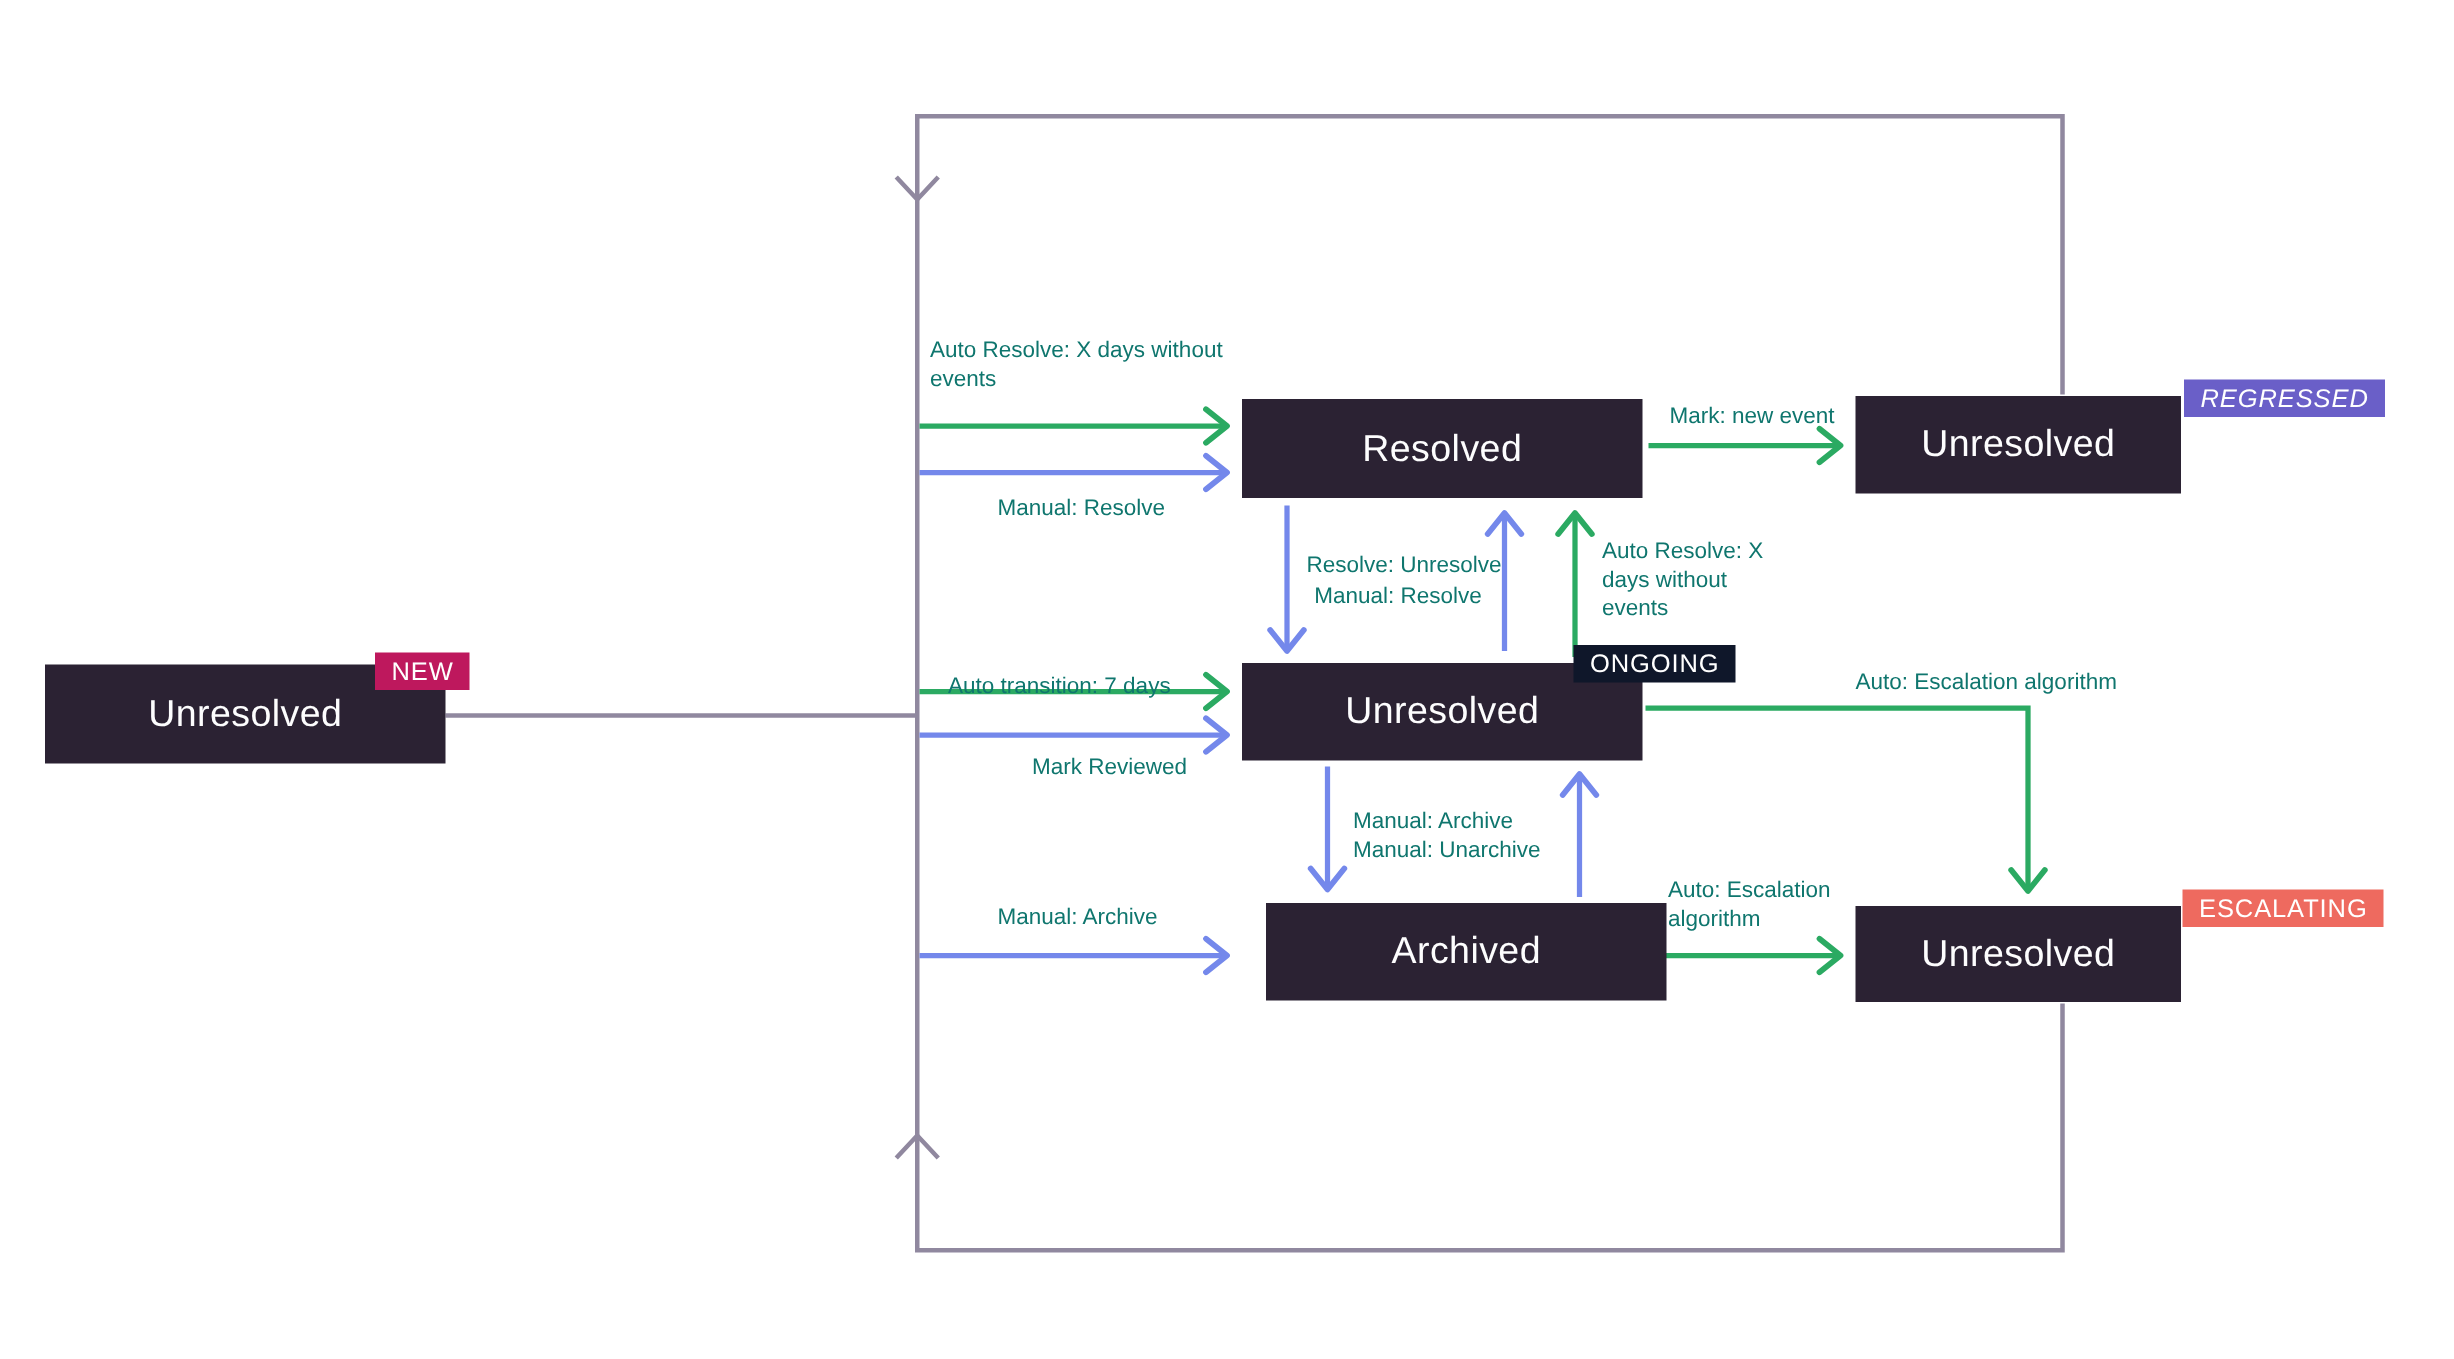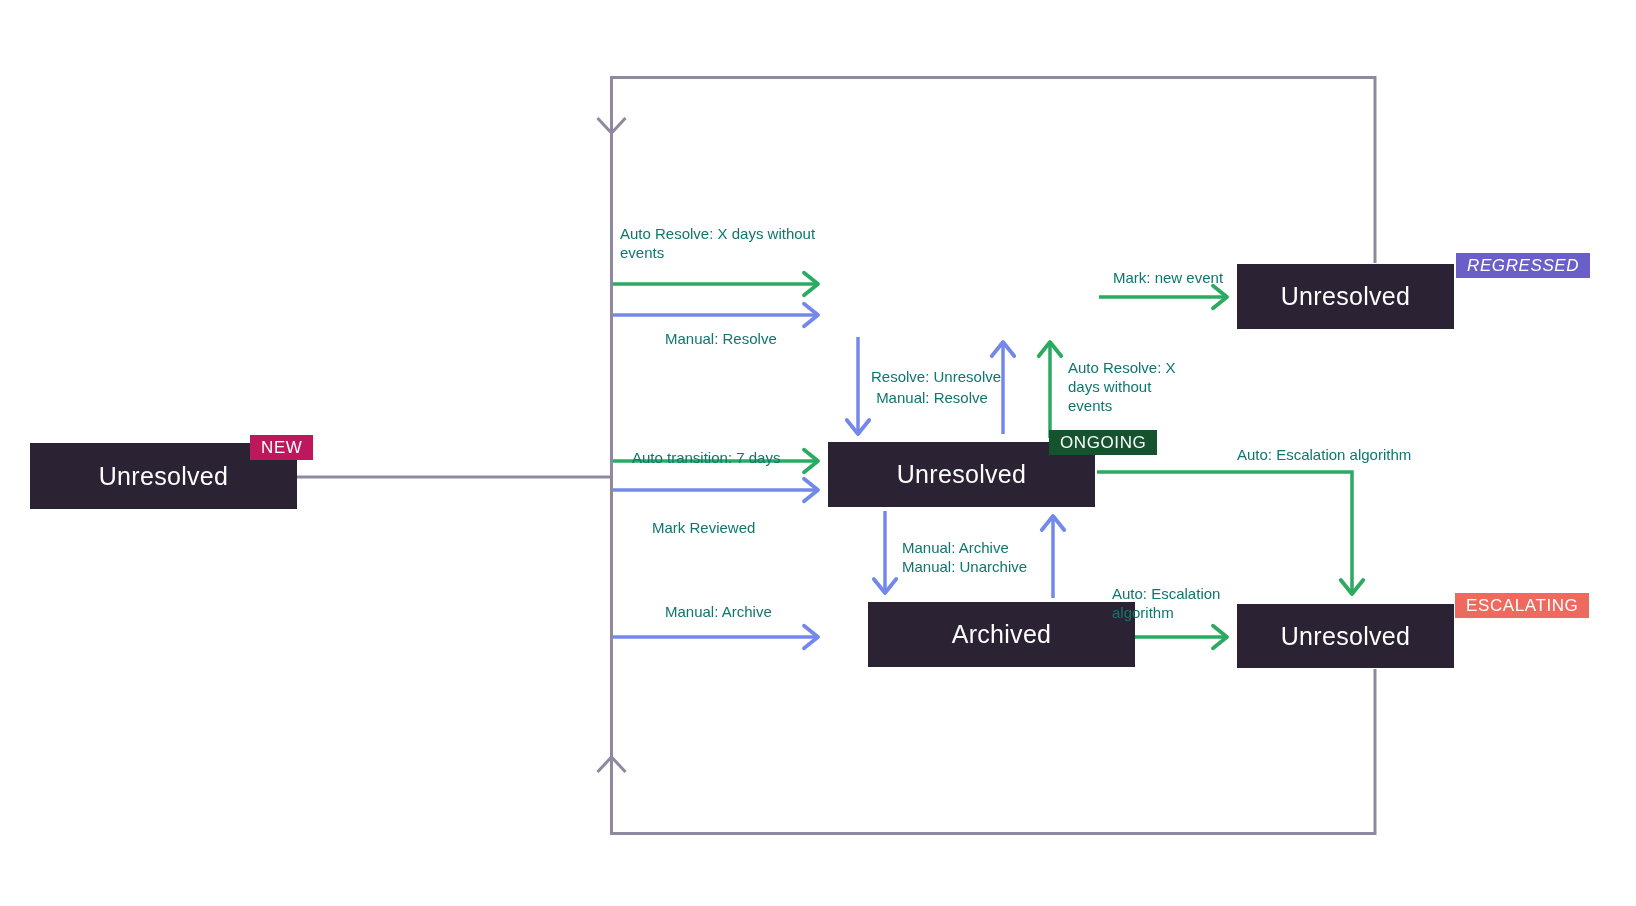--- a/index.html
+++ b/index.html
@@ -15,21 +15,21 @@
     position:absolute;background:#2B2233;color:#FDFDFE;
     display:flex;align-items:center;justify-content:center;
     font-size:25px;font-weight:500;letter-spacing:.3px;
   }
   .badge{
     position:absolute;height:25px;display:flex;align-items:center;
     padding:0 11px;color:#FFFFFF;font-size:17px;font-weight:500;letter-spacing:.6px;
     z-index:3;white-space:nowrap;
   }
   .badge-new{background:#be185d;}
-  .badge-ongoing{background:#14532d;}
+  .badge-ongoing{background:#0f172a;}
   .badge-regressed{background:#6A5FC8;font-style:italic;}
   .badge-escalating{background:#EE6A5F;text-align:right;}
   .tlabel{
     position:absolute;color:#0f766e;font-size:15px;line-height:19px;
     white-space:nowrap;z-index:2;
   }
   .tlabel.center{text-align:center;}
   .z2{z-index:2;}
 </style>
 </head>
@@ -66,27 +66,30 @@
     <line class="ln-b" x1="1003" y1="434" x2="1003" y2="342" marker-end="url(#mb)"></line>
     <line class="ln-b" x1="885" y1="511" x2="885" y2="593" marker-end="url(#mb)"></line>
     <line class="ln-b" x1="1053" y1="598" x2="1053" y2="516" marker-end="url(#mb)"></line>
   </svg>
 
   <div class="state z2" style="left:30px;top:443px;width:267px;height:66px;">
     <span>Unresolved</span>
     <span class="badge badge-new" style="left:220px;top:-8px;">NEW</span>
   </div>
 
+  <div class="state z2" style="left:828px;top:266px;width:267px;height:66px;">
+    <span>Resolved</span>
+  </div>
 
   <div class="state z2" style="left:828px;top:442px;width:267px;height:65px;">
     <span>Unresolved</span>
     <span class="badge badge-ongoing" style="left:221px;top:-12px;">ONGOING</span>
   </div>
 
-  <div class="state z2" style="left:868px;top:602px;width:267px;height:65px;">
+  <div class="state z2" style="left:844px;top:602px;width:267px;height:65px;">
     <span>Archived</span>
   </div>
 
   <div class="state z2" style="left:1237px;top:264px;width:217px;height:65px;">
     <span>Unresolved</span>
     <span class="badge badge-regressed" style="left:219px;top:-11px;">REGRESSED</span>
   </div>
 
   <div class="state z2" style="left:1237px;top:604px;width:217px;height:64px;">
     <span>Unresolved</span>
@@ -110,21 +113,21 @@
   <div class="tlabel" style="left:1068px;top:358px;">
     <div>Auto Resolve: X</div>
     <div>days without</div>
     <div>events</div>
   </div>
 
   <div class="tlabel" style="left:632px;top:448px;">
     <div>Auto transition: 7 days</div>
   </div>
 
-  <div class="tlabel" style="left:652px;top:502px;margin-top:16px;">
+  <div class="tlabel" style="left:688px;top:502px;">
     <div>Mark Reviewed</div>
   </div>
 
   <div class="tlabel" style="left:902px;top:538px;">
     <div>Manual: Archive</div>
     <div>Manual: Unarchive</div>
   </div>
 
   <div class="tlabel" style="left:665px;top:602px;">
     <div>Manual: Archive</div>

